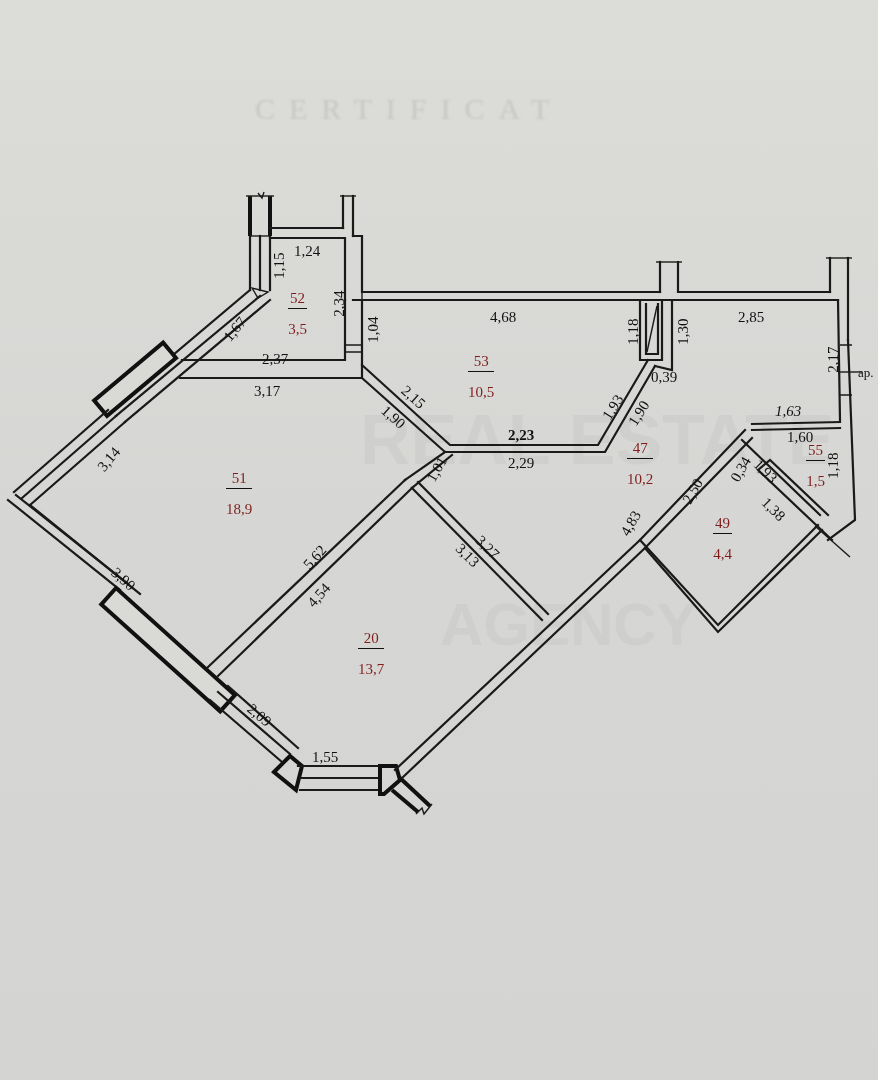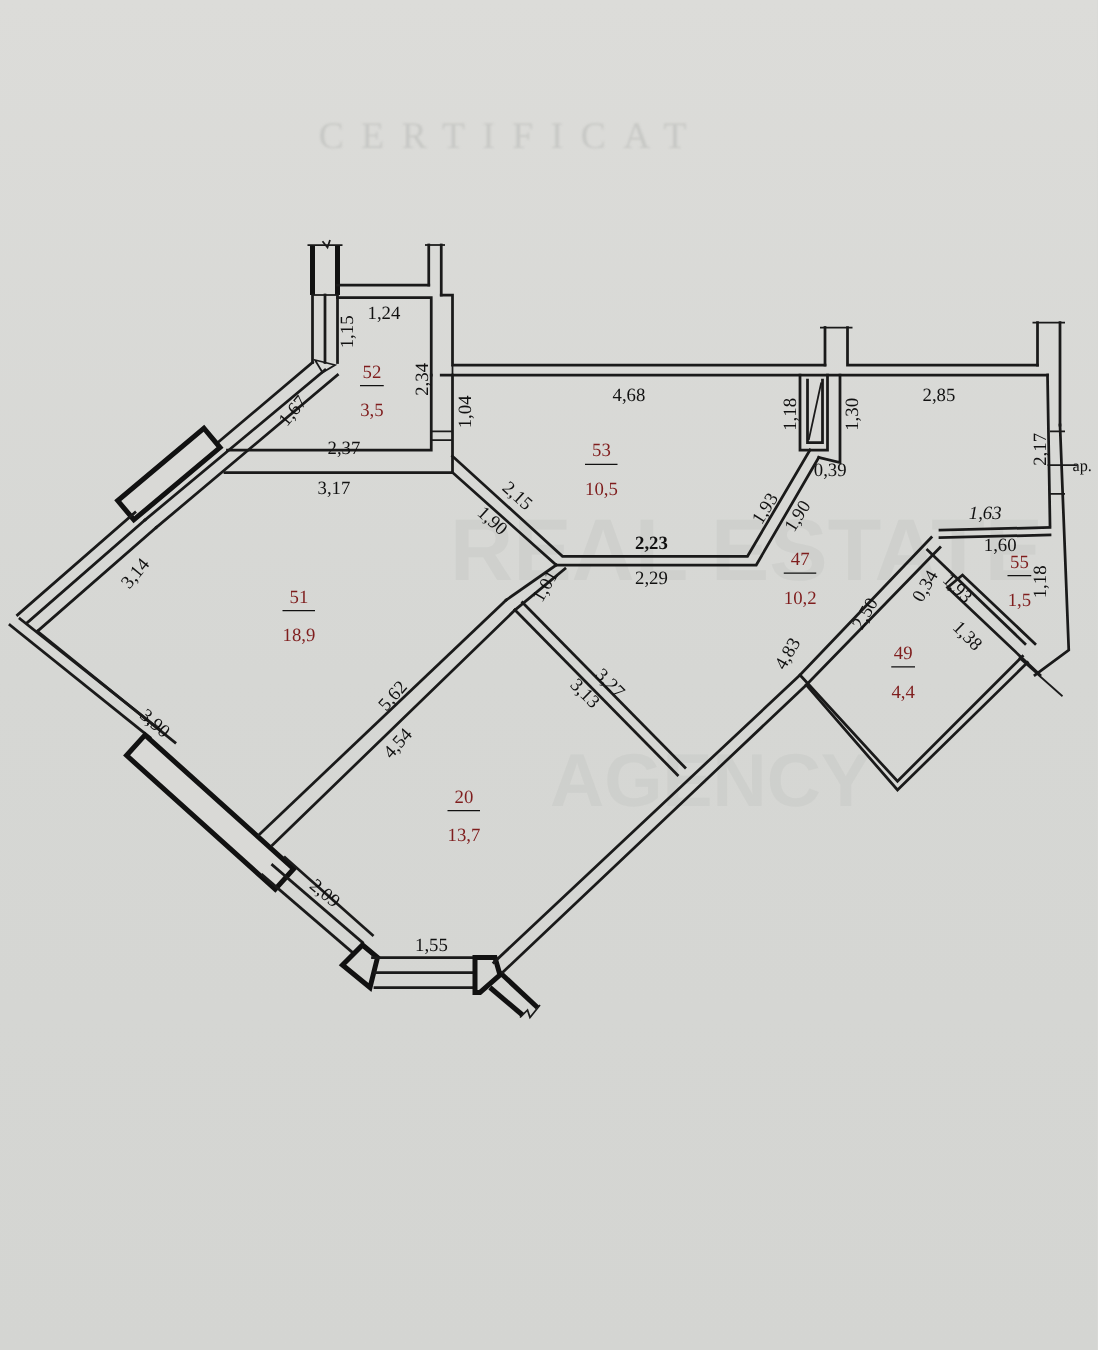--- a/index.html
+++ b/index.html
@@ -205,13 +205,13 @@
 <div class="lbl" style="left:680px;top:484px;transform:rotate(-60deg);">2,50</div>
 <div class="lbl" style="left:618px;top:516px;transform:rotate(-60deg);">4,83</div>
 <div class="lbl" style="left:96px;top:452px;transform:rotate(-50deg);">3,14</div>
 <div class="lbl" style="left:424px;top:462px;transform:rotate(-60deg);">1,01</div>
 <div class="lbl" style="left:302px;top:550px;transform:rotate(-48deg);">5,62</div>
 <div class="lbl" style="left:306px;top:588px;transform:rotate(-48deg);">4,54</div>
 <div class="lbl" style="left:474px;top:540px;transform:rotate(45deg);">3,27</div>
 <div class="lbl" style="left:454px;top:548px;transform:rotate(45deg);">3,13</div>
 <div class="lbl" style="left:110px;top:572px;transform:rotate(42deg);">3,90</div>
 <div class="lbl" style="left:246px;top:708px;transform:rotate(40deg);">2,09</div>
-<div class="lbl" style="left:332px;top:750px;">1,55</div>
+<div class="lbl" style="left:312px;top:750px;">1,55</div>
 
 </body></html>

